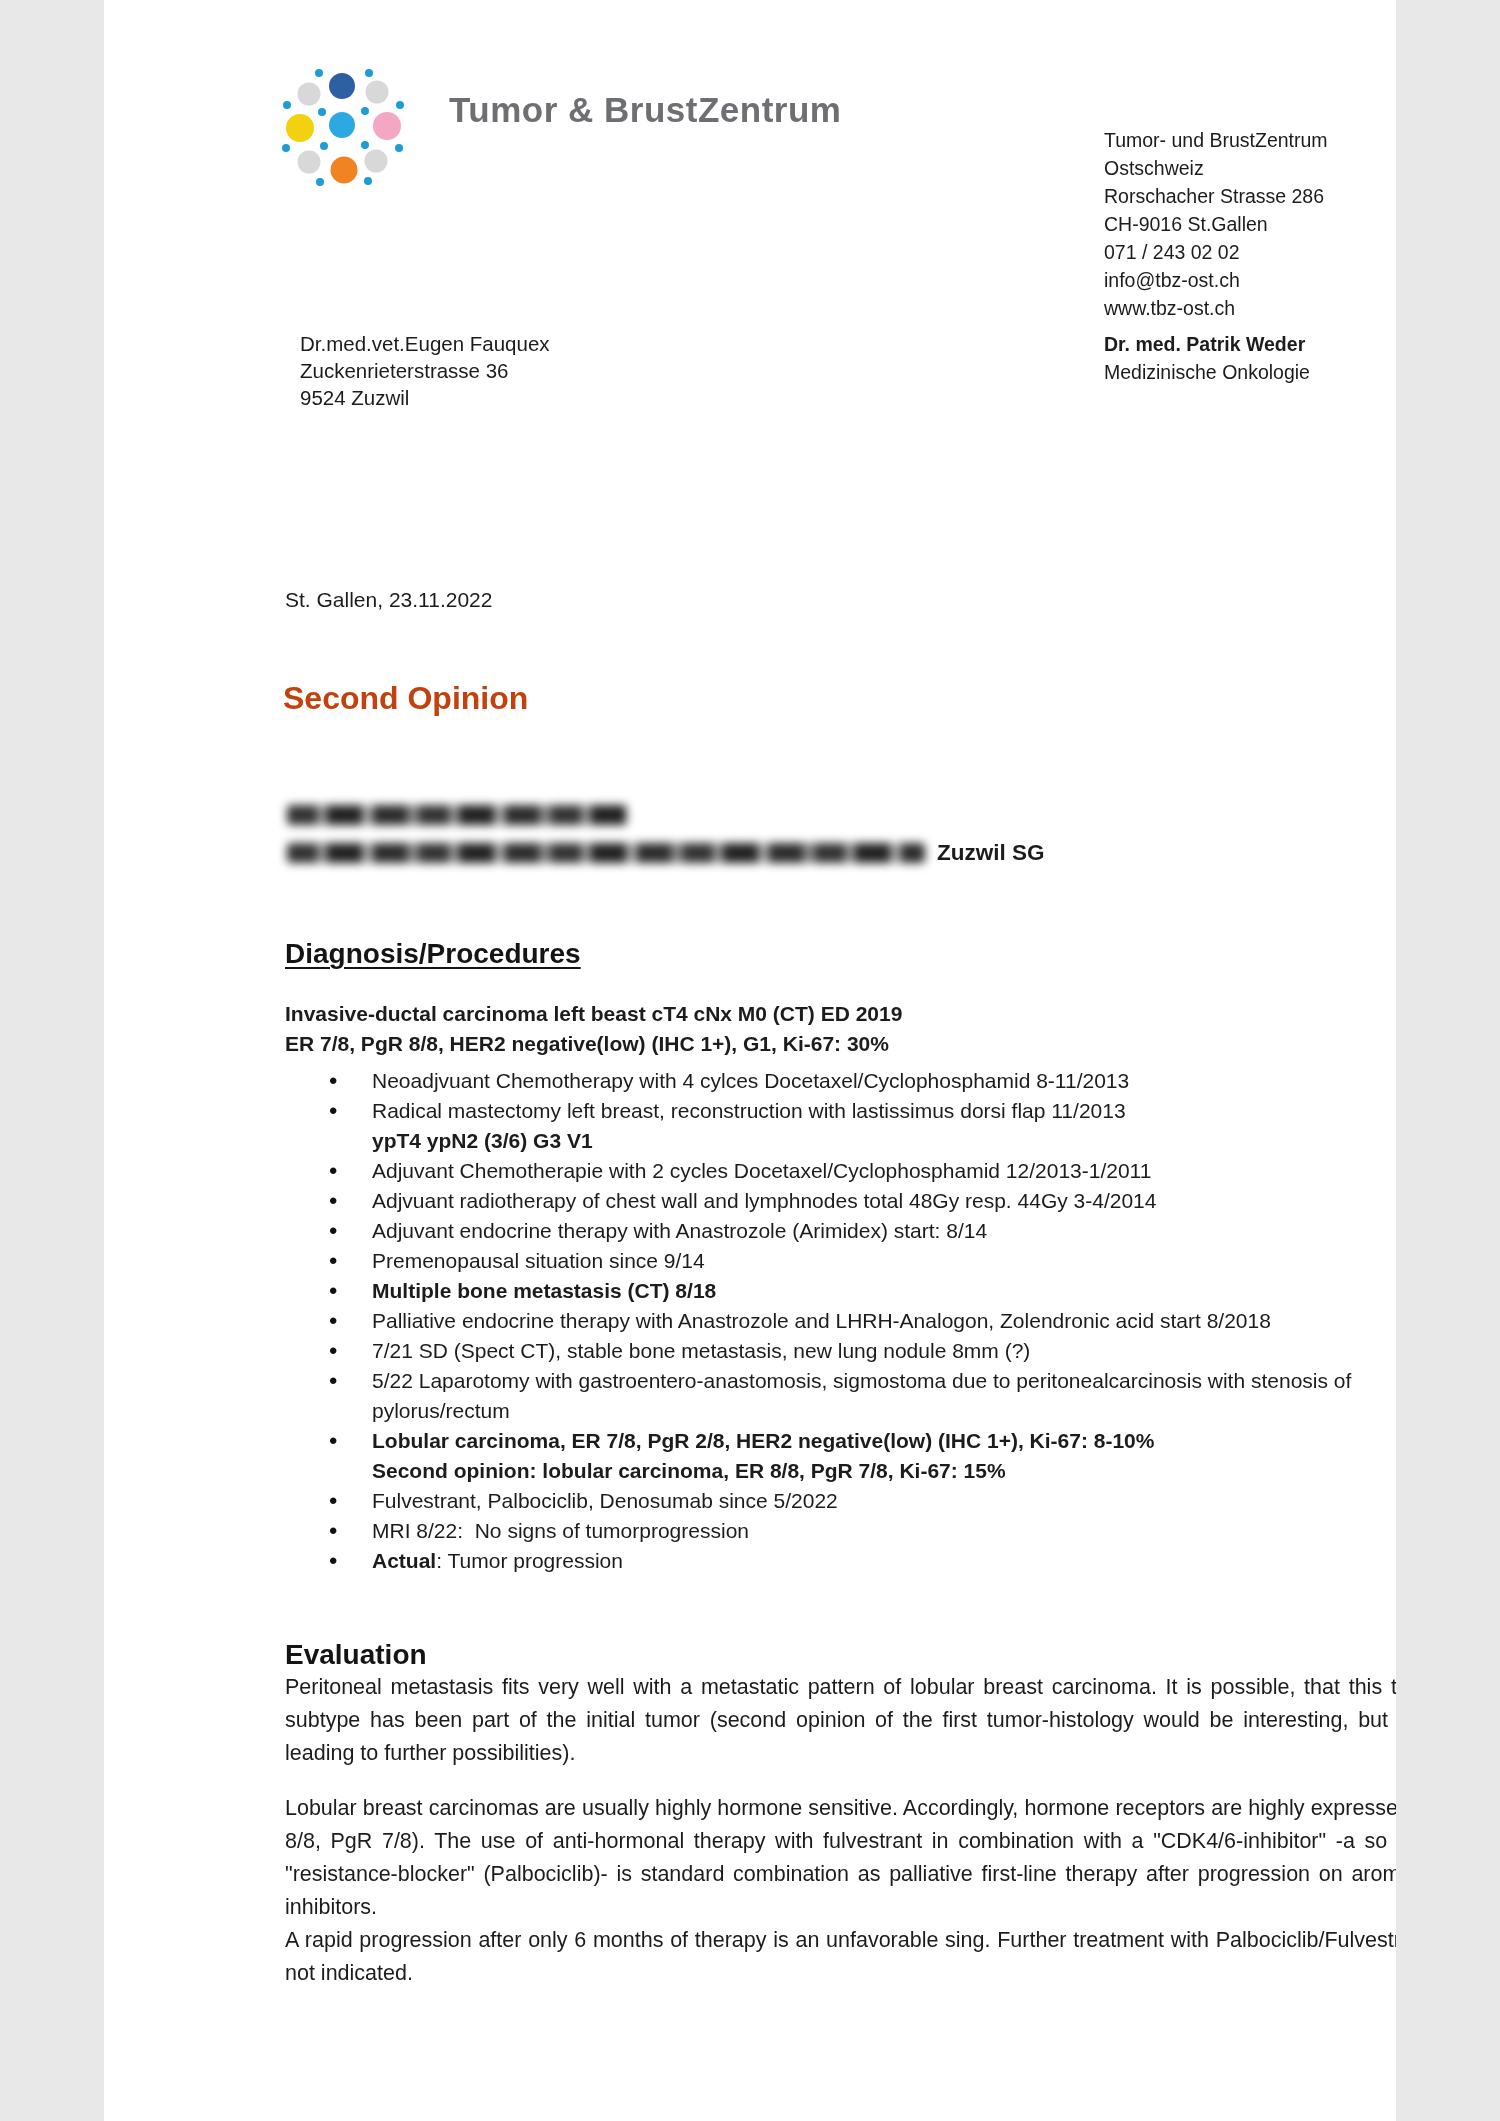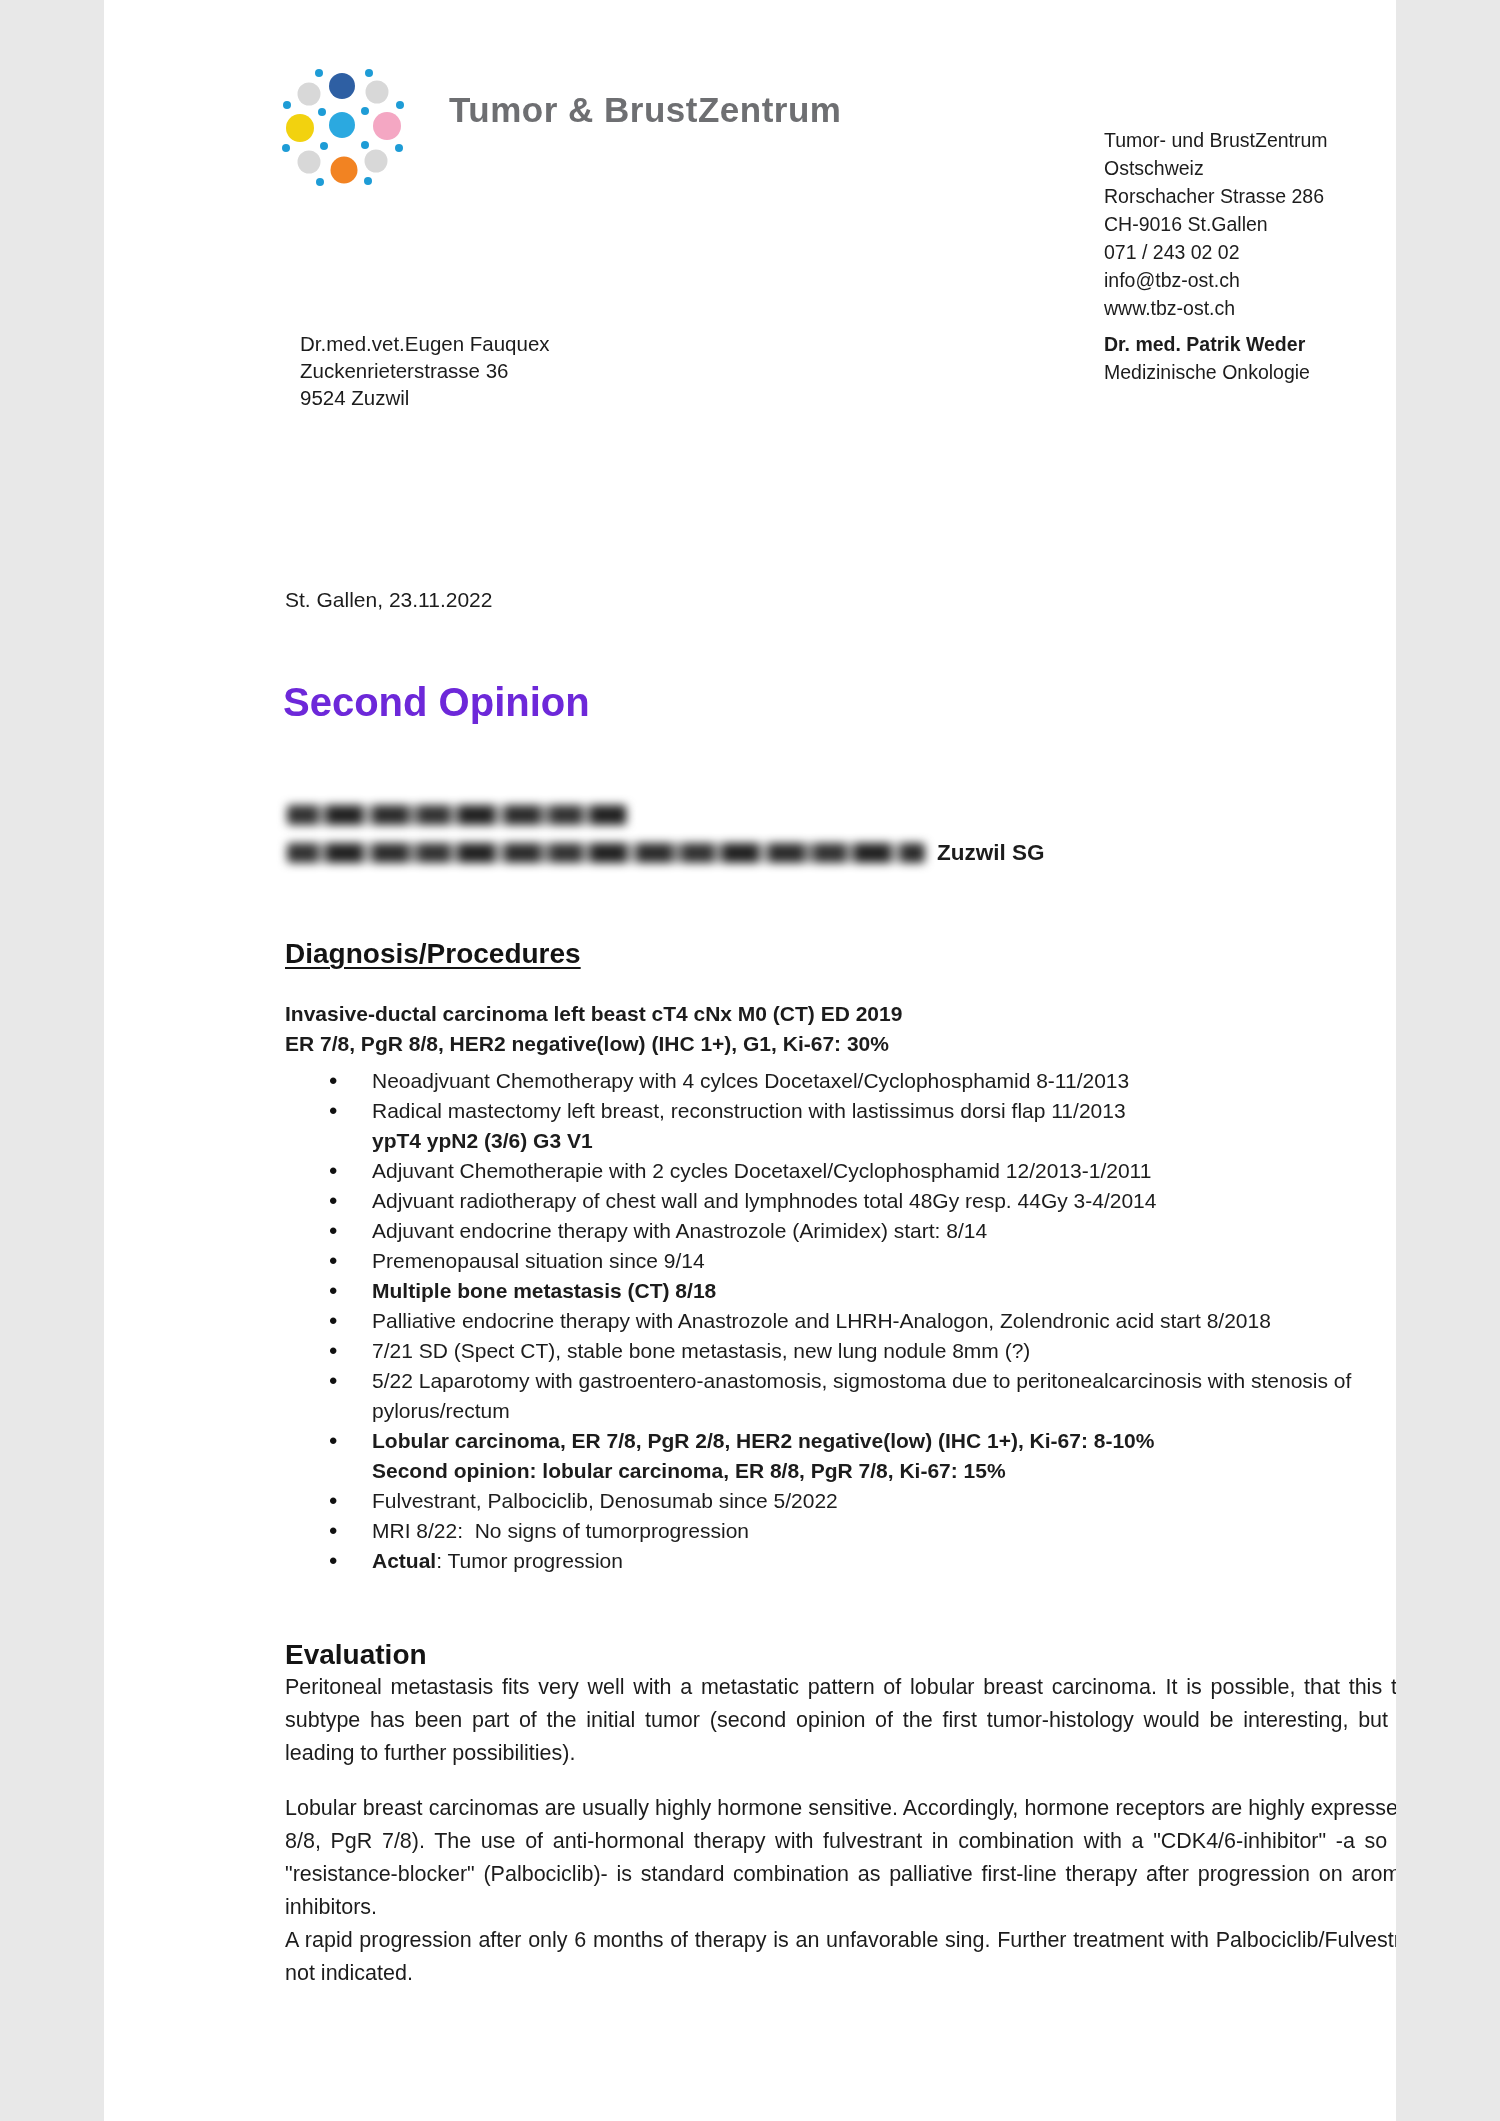--- a/index.html
+++ b/index.html
@@ -19,21 +19,21 @@
   .brand{position:absolute;left:345px;top:90px;line-height:1.12;}
   .brand-title{font-size:35px;font-weight:700;color:#6e6f72;letter-spacing:.5px;}
   .brand-sub{font-size:33px;font-weight:400;color:#a2a4a7;letter-spacing:1px;margin-top:2px;}
 
   .addr-right{position:absolute;left:1000px;top:126px;font-size:19.5px;line-height:28px;}
   .physician{position:absolute;left:1000px;top:330px;font-size:19.5px;line-height:28px;}
   .recipient{position:absolute;left:196px;top:330px;font-size:20.5px;line-height:27px;}
 
   .dateline{position:absolute;left:181px;top:588px;font-size:21px;}
 
-  .doc-title{position:absolute;left:179px;top:680px;margin:0;font-size:40px;font-weight:700;color:#6d28d9;}
+  .doc-title{position:absolute;left:179px;top:680px;margin:0;font-size:32px;font-weight:700;color:#c2410c;}
 
   
   .patient{position:absolute;left:183px;top:795px;font-size:22px;line-height:38px;}
   .redact{
     display:inline-block;height:20px;border-radius:4px;
     filter:blur(5px);vertical-align:middle;
     background:repeating-linear-gradient(90deg,#333 0 30px,#999 30px 40px,#222 40px 75px,#aaa 75px 86px,#2c2c2c 86px 120px,#888 120px 132px);
   }
   .redact-1{width:340px;}
   .redact-2{width:638px;margin-right:12px;}

